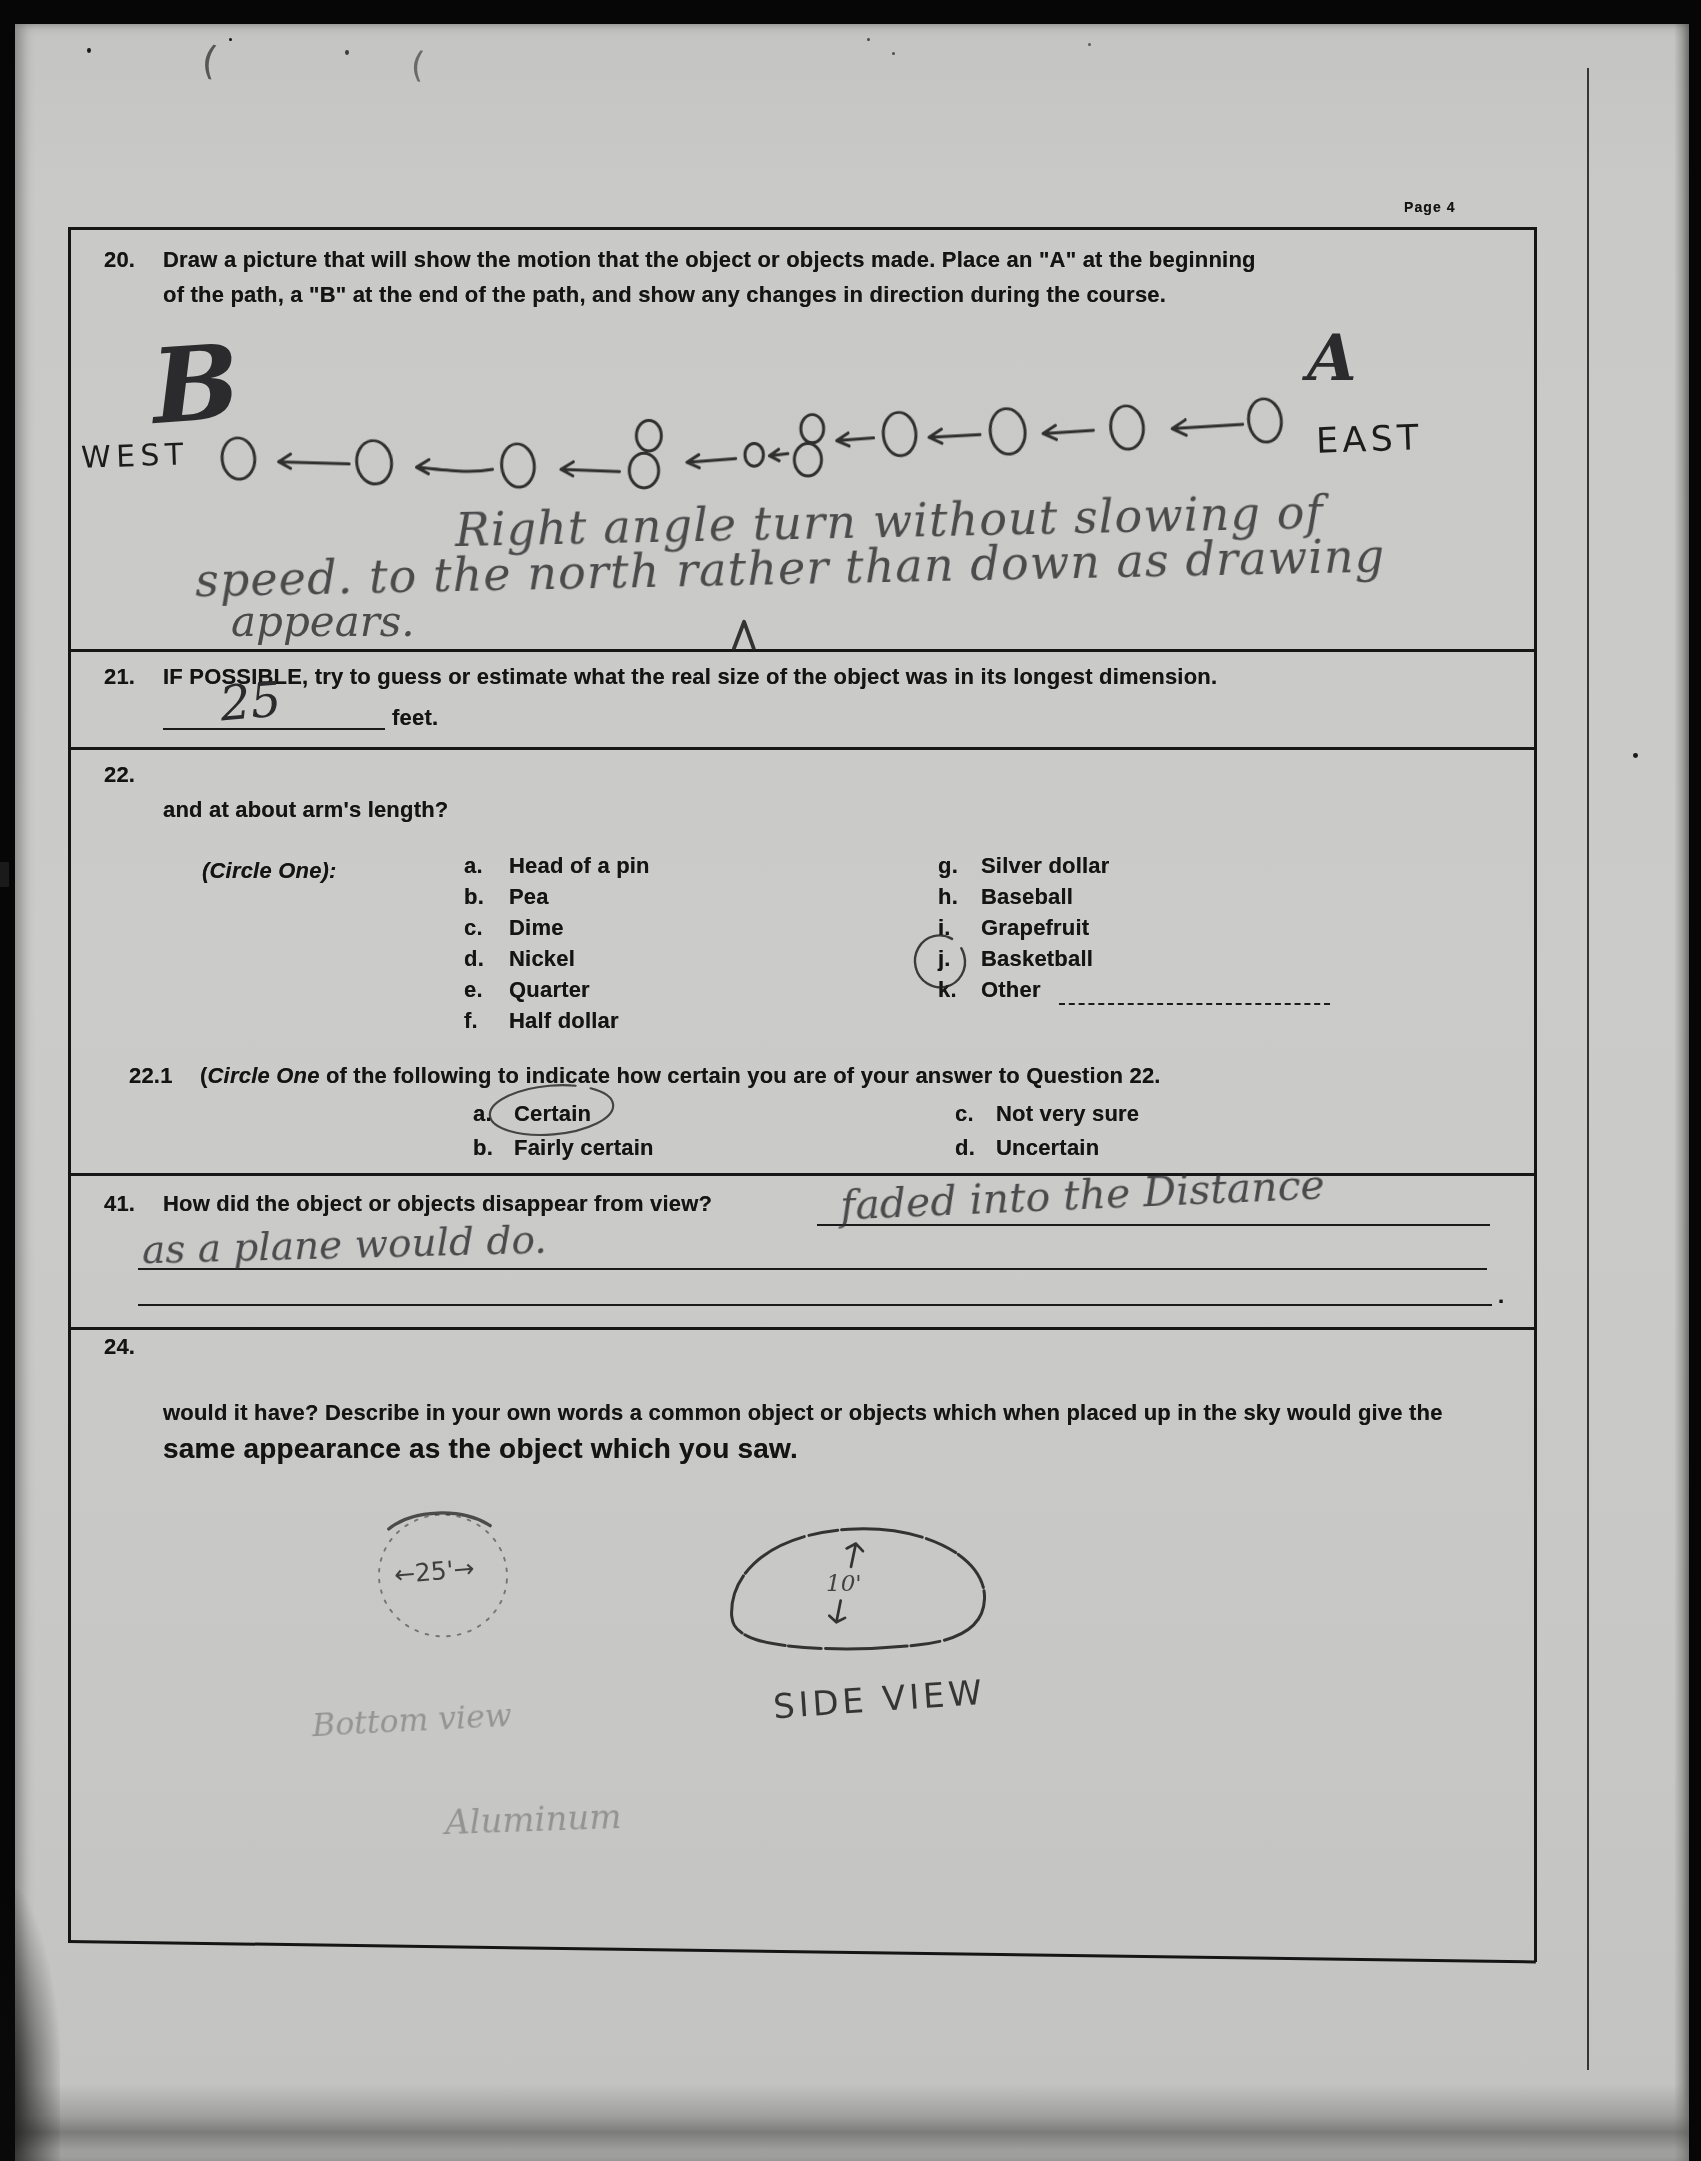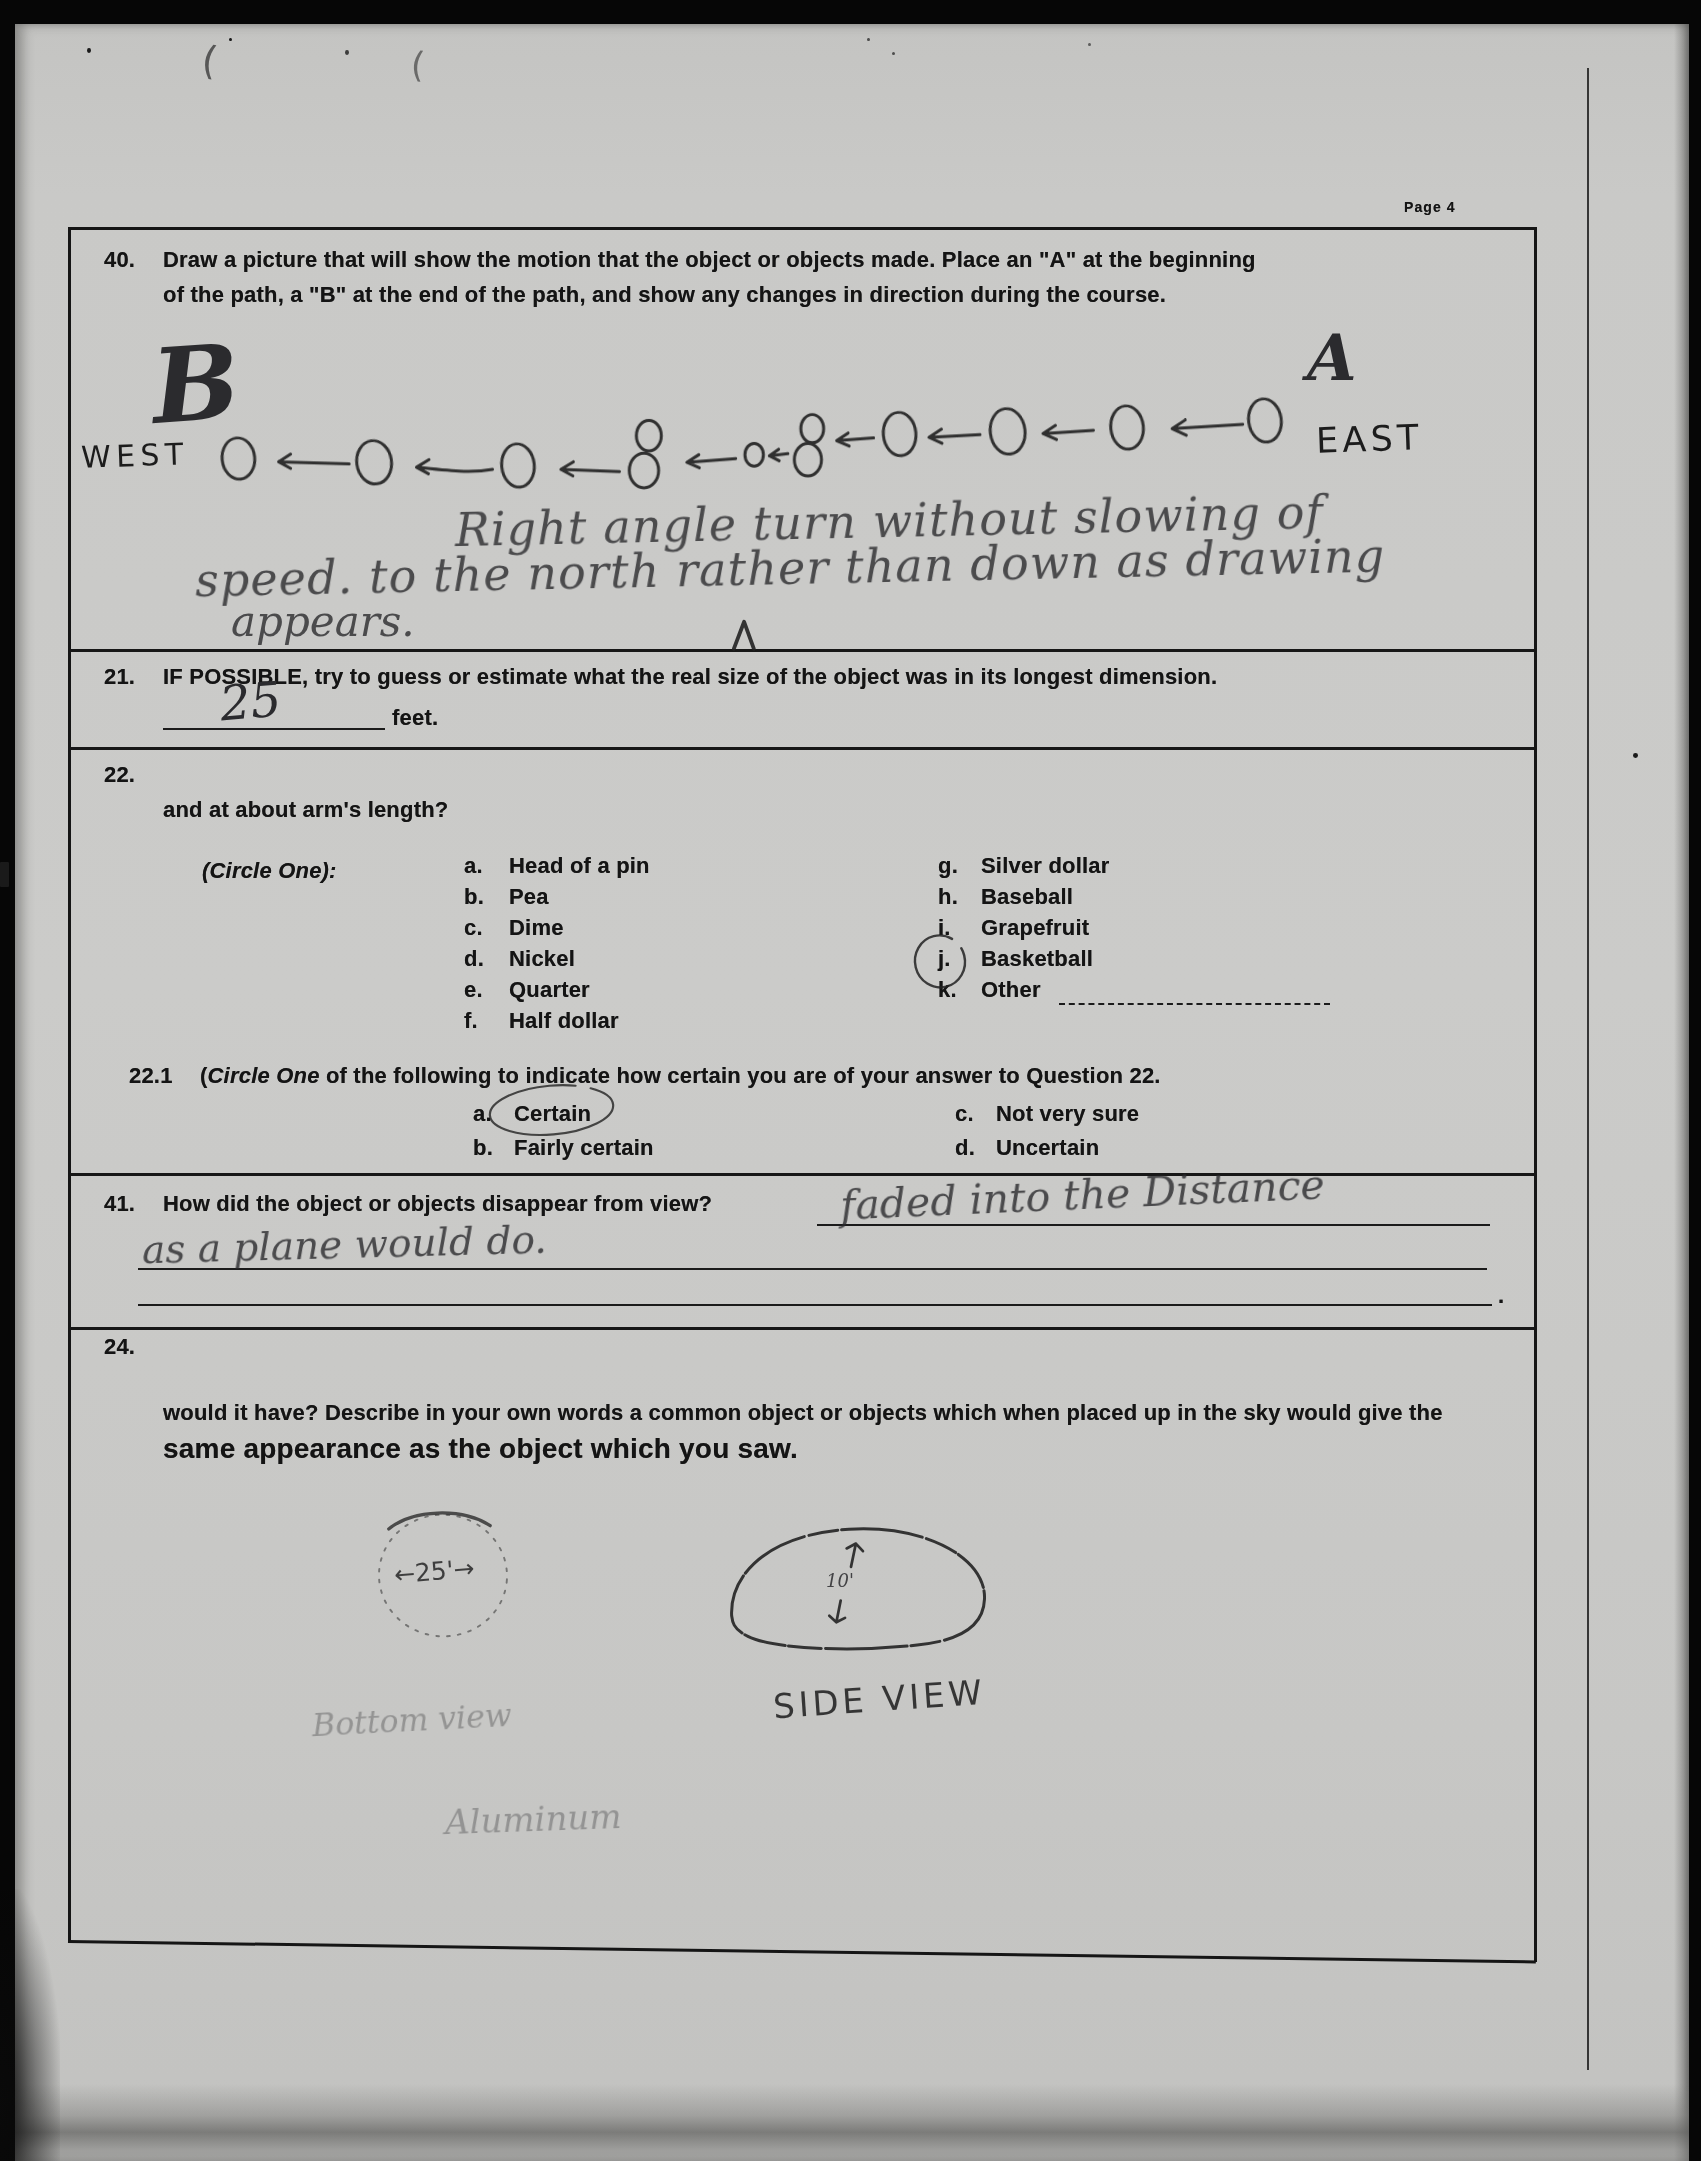--- a/index.html
+++ b/index.html
@@ -57,21 +57,21 @@
 
   <div class="boxline" style="left:68px;top:227px;width:1468px;height:2.7px;"></div>
   <div class="boxline" style="left:68px;top:227px;width:2.7px;height:1715px;"></div>
   <div class="boxline" style="left:1534px;top:227px;width:2.7px;height:1735px;"></div>
   <div class="boxline" style="left:68px;top:1940px;width:1468px;height:2.7px;transform:rotate(.8deg);transform-origin:left top;"></div>
   <div class="divider" style="top:649px;"></div>
   <div class="divider" style="top:747px;"></div>
   <div class="divider" style="top:1173px;"></div>
   <div class="divider" style="top:1327px;"></div>
 
-  <span class="t" style="left:104px;top:249px;">40.</span>
+  <span class="t" style="left:104px;top:249px;">20.</span>
   <span class="t" style="left:163px;top:249px;">Draw a picture that will show the motion that the object or objects made. Place an "A" at the beginning</span>
   <span class="t" style="left:163px;top:284px;">of the path, a "B" at the end of the path, and show any changes in direction during the course.</span>
 
   <span class="hand" style="left:152px;top:332px;font-size:103px;font-weight:700;transform:rotate(-4deg);">B</span>
   <span class="hp" style="left:81px;top:441px;font-size:30px;letter-spacing:5.4px;transform:rotate(-2deg);">WEST</span>
   <span class="hand" style="left:1307px;top:326px;font-size:64px;font-weight:700;">A</span>
   <span class="hp" style="left:1316px;top:422px;font-size:35px;letter-spacing:4.3px;transform:rotate(-2deg);">EAST</span>
 
   <svg style="left:195px;top:347px;" width="1140" height="185" viewBox="0 0 2100 340">
     <g class="ink" stroke-width="5.5" opacity=".92">
@@ -168,18 +168,18 @@
     <ellipse class="ink" stroke-width="4" opacity=".8" cx="1016" cy="2046" rx="114" ry="45" transform="rotate(-5 1016 2046)" stroke-dasharray="440 28"></ellipse>
     <path class="ink" stroke-width="7" opacity=".9" d="M1352 1196 L1371 1146 L1389 1196"></path>
     <ellipse class="ink" stroke-width="3.5" opacity=".5" cx="816" cy="2904" rx="118" ry="112" stroke-dasharray="5 15" transform="rotate(4 816 2904)"></ellipse>
     <path class="ink" stroke-width="6" opacity=".75" d="M716 2818 C760 2782 850 2778 903 2812"></path>
     <path class="ink" stroke-width="5.5" opacity=".9" stroke-dasharray="78 6 130 9 54 7 150 8 60 6" d="M1348 2978 C1344 2890 1436 2822 1578 2818 C1716 2814 1818 2876 1814 2948 C1812 3000 1766 3024 1690 3032 C1586 3044 1430 3042 1378 3016 C1354 3004 1350 2994 1348 2978 Z"></path>
     <path class="ink" stroke-width="5" opacity=".9" d="M1568 2888 L1577 2845 l-17 9 m17 -9 l13 14"></path>
     <path class="ink" stroke-width="5" opacity=".9" d="M1549 2950 L1541 2990 l-13 -12 m13 12 l16 -8"></path>
   </svg>
 
   <span class="hp" style="left:394px;top:1559px;font-size:25px;transform:rotate(-5deg);opacity:.8;">←25'→</span>
-  <span class="hand" style="left:826px;top:1572px;font-size:18px;opacity:.85;">10'</span>
+  <span class="hand" style="left:826px;top:1572px;font-size:23px;opacity:.85;">10'</span>
   <span class="hand vfaint" style="left:312px;top:1705px;font-size:31.5px;transform:rotate(-3deg);">Bottom view</span>
   <span class="hp" style="left:773px;top:1682px;font-size:34px;letter-spacing:3.8px;transform:rotate(-4deg);opacity:.85;">SIDE VIEW</span>
   <span class="hand vfaint" style="left:445px;top:1802px;font-size:34px;transform:rotate(-2deg);">Aluminum</span>
 </div>
 
 
 </body></html>

